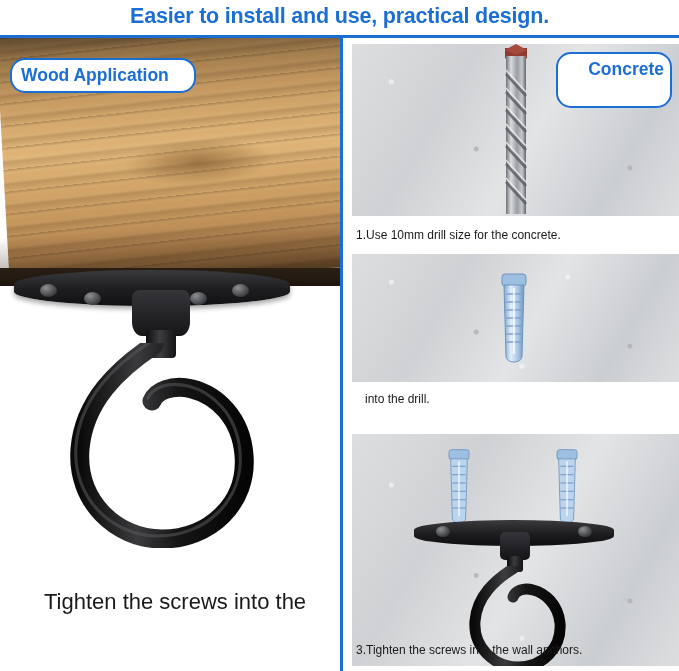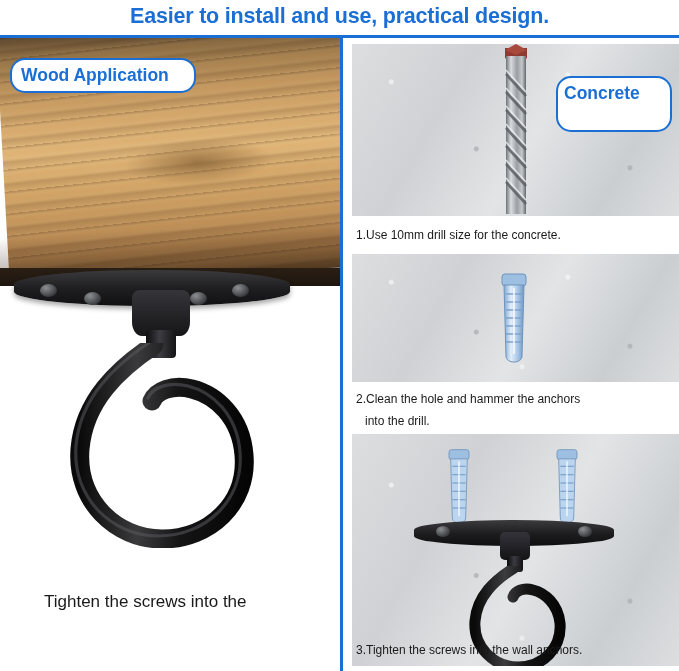--- a/index.html
+++ b/index.html
@@ -188,21 +188,21 @@
     left: 58px; top: 305px;
     width: 220px;
     height: 205px;
   }
 
   
   #left-caption {
     position: absolute;
     left: 44px; top: 551px;
     width: 280px;
-    font-size: 17px;
+    font-size: 22px;
     color: #1a1a1a;
     line-height: 26px;
   }
 
   
   .label-box {
     position: absolute;
     background: #ffffff;
     border: 2.5px solid #1b6fd4;
     border-radius: 15px;
@@ -217,23 +217,22 @@
   #label-wood {
     left: 10px; top: 58px;
     width: 186px;
     height: 35px;
   }
   #label-concrete {
     left: 556px; top: 52px;
     width: 116px;
     height: 56px;
     white-space: normal;
-    text-align: left;
+    text-align: right;
     padding: 5px 6px;
-    margin-top: 24px;
   }
   .step-image {
     position: absolute;
     left: 9px;
     width: 327px;
     background: #d6d8da;
     overflow: hidden;
   }
   .concrete-tex {
     position: absolute;
@@ -432,21 +431,20 @@
           <line x1="13" y1="38" x2="29" y2="38"></line>
           <line x1="13" y1="46" x2="29" y2="46"></line>
           <line x1="13" y1="54" x2="29" y2="54"></line>
           <line x1="13" y1="62" x2="29" y2="62"></line>
           <line x1="13" y1="70" x2="29" y2="70"></line>
         </g>
         <line x1="21" y1="16" x2="21" y2="82" stroke="#ffffff" stroke-width="2.2" opacity="0.7"></line>
       </svg>
     </div>
     <div class="step-text" id="step2-text">
-      <div>2.Clean the hole and hammer the anchors</div>
       <div style="padding-left:9px;">into the drill.</div>
     </div>
 
     <div class="step-image" id="step3-image">
       <div class="concrete-tex"></div>
 
       <svg class="anchor-svg" style="left:88px; top:14px;" width="38" height="80" viewBox="0 0 42 96">
         <rect x="9" y="2" width="24" height="12" rx="3" fill="#9dbfe2" stroke="#6f93bb" stroke-width="1"></rect>
         <path d="M11 13 L31 13 L29 84 C29 92, 13 92, 13 84 Z" fill="#bcd5ee" stroke="#6f93bb" stroke-width="1"></path>
         <g stroke="#7ea4cc" stroke-width="1.6" opacity="0.95">

